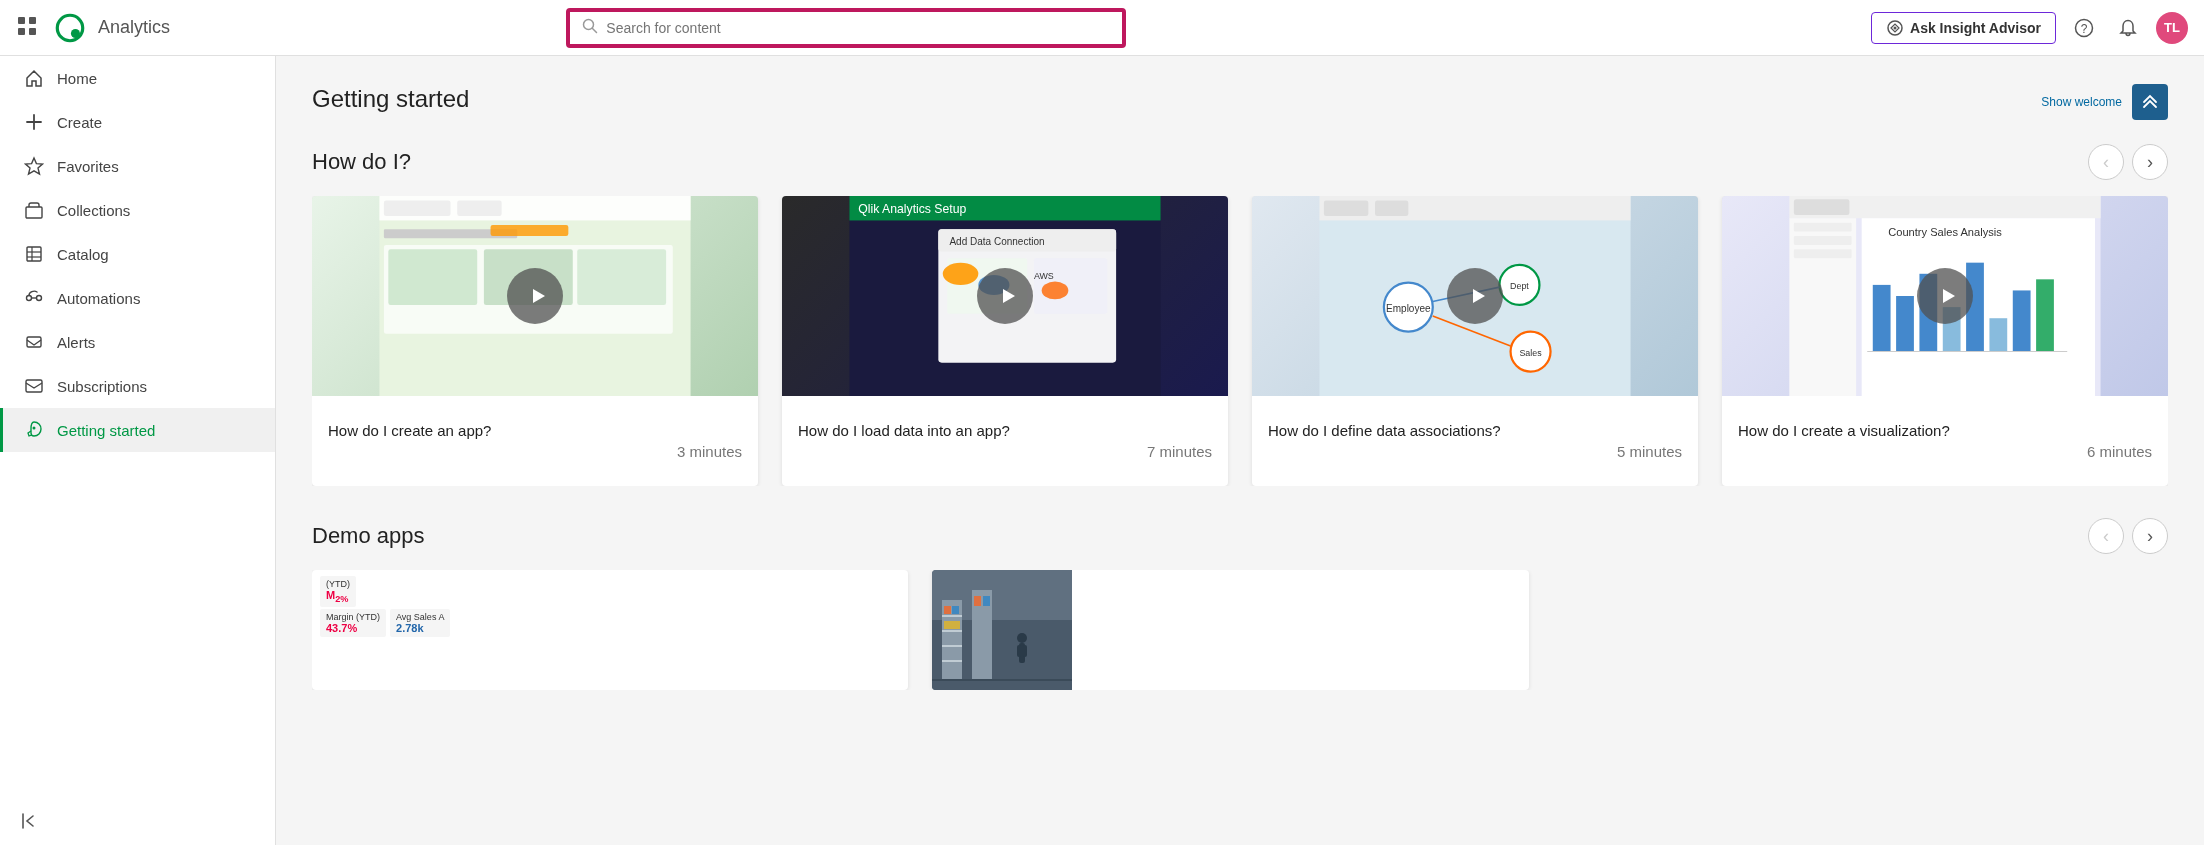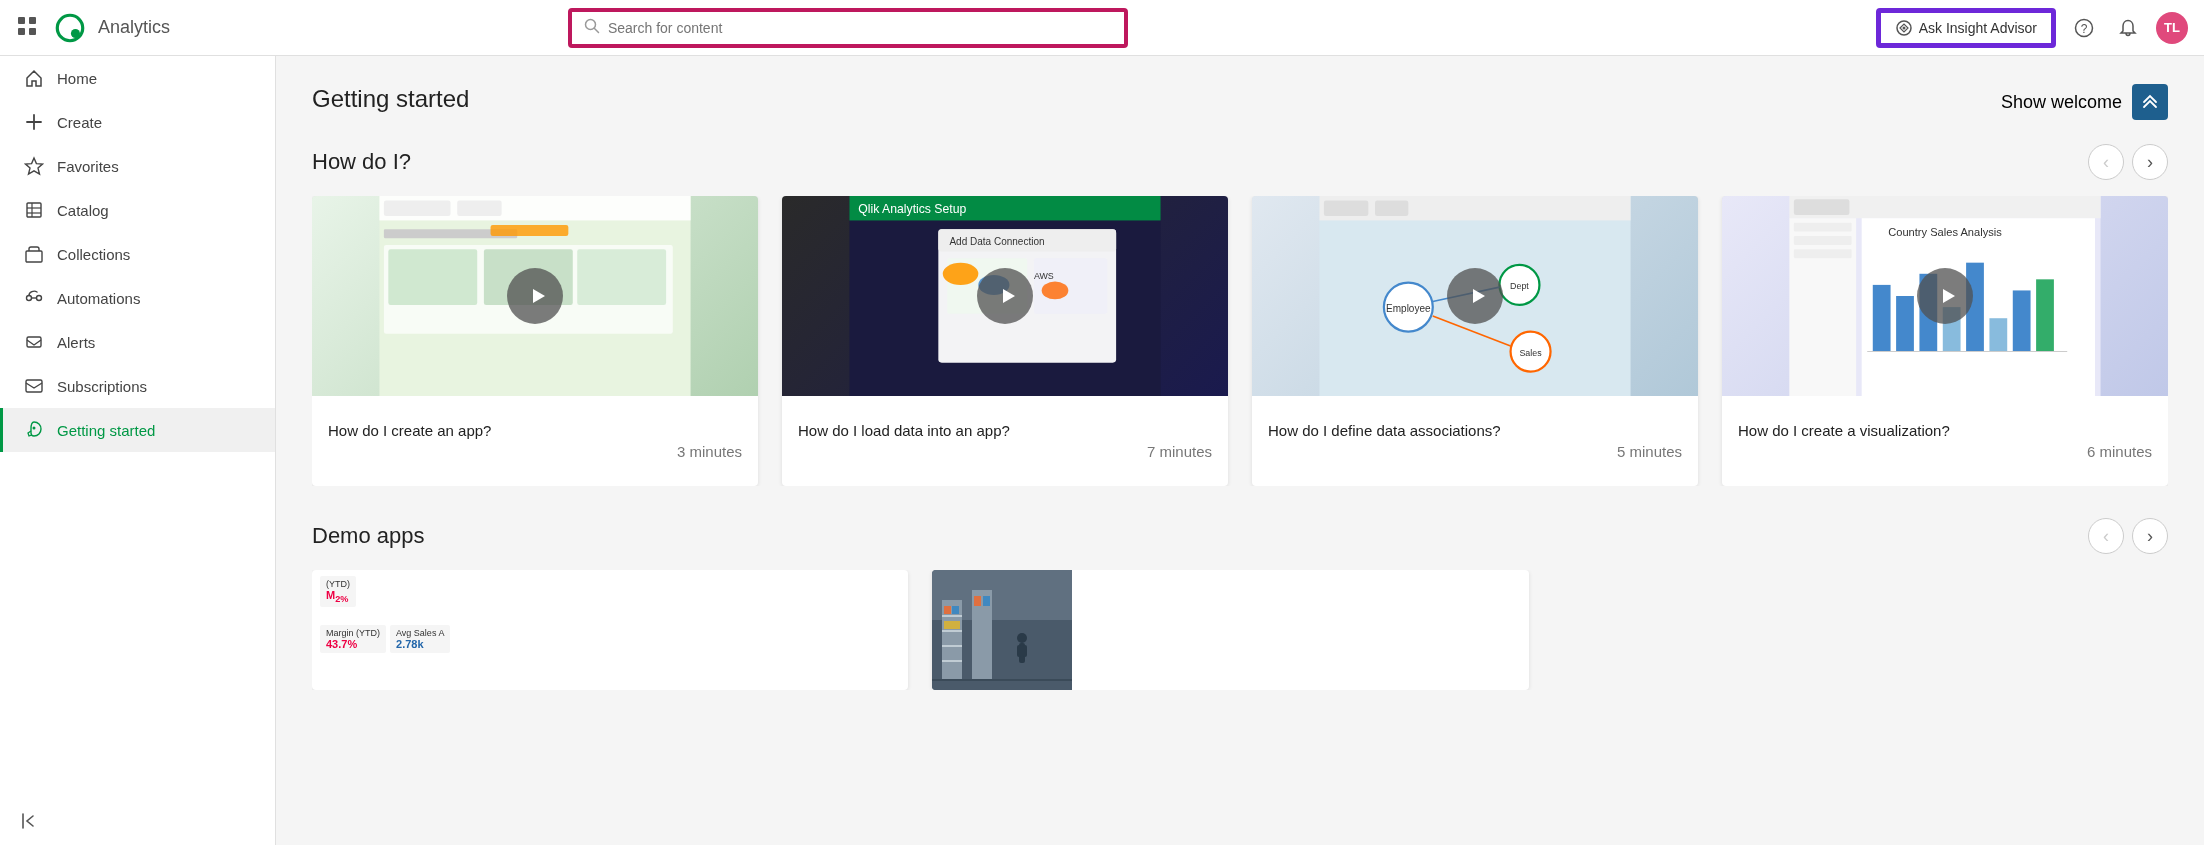--- a/index.html
+++ b/index.html
@@ -17,22 +17,22 @@
     .search-bar {
       flex: 1; max-width: 560px; display: flex; align-items: center;
       border: 4px solid #be185d; border-radius: 4px; padding: 6px 12px;
       background: #fff; margin: 0 auto;
     }
     .search-bar input { border: none; outline: none; font-size: 14px; width: 100%; color: #555; }
     .search-bar .search-icon-wrap { color: #999; margin-right: 8px; }
     .top-right { display: flex; align-items: center; gap: 12px; margin-left: auto; }
     .insight-btn {
       display: flex; align-items: center; gap: 6px;
-      border: 5px solid #6d28d9; border-radius: 4px; padding: 6px 14px;
-      background: #fff; cursor: pointer; font-size: 14px; color: #333;
+      border: 1px solid #6d28d9; border-radius: 4px; padding: 6px 14px;
+      background: #fff; cursor: pointer; font-size: 14px; color: #333; font-weight: bold;
     }
     .icon-circle {
       width: 32px; height: 32px; border-radius: 50%; display: flex;
       align-items: center; justify-content: center; cursor: pointer; color: #555;
     }
     .avatar {
       width: 32px; height: 32px; border-radius: 50%; background: #e0497c;
       display: flex; align-items: center; justify-content: center;
       color: #fff; font-size: 13px; font-weight: 600; cursor: pointer;
     }
@@ -95,21 +95,21 @@
       display: flex; align-items: center; justify-content: center; cursor: pointer;
       position: absolute; top: 50%; left: 50%; transform: translate(-50%, -50%);
     }
     .play-btn svg { margin-left: 4px; }
     .video-info { padding: 26px 16px; }
     .video-title { font-size: 15px; font-weight: 500; color: #222; margin-bottom: 4px; }
     .video-duration { font-size: 15px; color: #777; text-align: right; }
 
     
     .show-welcome-area { display: flex; align-items: center; gap: 10px; }
-    .show-welcome-text { font-size: 18px; color: #000000; cursor: pointer; }
+    .show-welcome-text { font-size: 12px; color: #0369a1; cursor: pointer; }
     .expand-btn {
       width: 36px; height: 36px; background: #1e5f8e; border-radius: 4px;
       display: flex; align-items: center; justify-content: center; cursor: pointer; color: #fff;
     }
 
     
     .demo-cards-row { display: flex; gap: 24px; overflow: hidden; }
     .demo-card {
       flex: 0 0 calc(33% - 16px); background: #fff; border-radius: 4px;
       overflow: hidden; box-shadow: 0 1px 4px rgba(0,0,0,0.1); height: 120px;
@@ -118,21 +118,21 @@
     .demo-card-img { width: 140px; background: #8ba0b0; flex-shrink: 0; }
     .demo-card-img.warehouse { background: linear-gradient(135deg, #607080 0%, #90a8b8 100%); }
 
     
     ::-webkit-scrollbar { width: 6px; height: 6px; }
     ::-webkit-scrollbar-track { background: #f0f0f0; }
     ::-webkit-scrollbar-thumb { background: #ccc; border-radius: 3px; }
 
     
     .mini-chart-area {
-      display: flex; flex-direction: column; height: 100%; padding: 6px 8px; font-size: 10px; gap: 16px;
+      display: flex; flex-direction: column; height: 100%; padding: 6px 8px; font-size: 10px;
     }
     .mini-chart-row { display: flex; gap: 4px; margin-bottom: 2px; }
     .mini-kpi { background: #f5f5f5; border-radius: 2px; padding: 3px 6px; font-size: 9px; color: #333; }
     .mini-kpi span { display: block; font-weight: 600; font-size: 11px; color: #1a7; }
     .mini-kpi span.red { color: #e04; }
     .mini-kpi span.blue { color: #26a; }
   </style>
 </head>
 <body>
 
@@ -214,37 +214,37 @@
         <svg width="20" height="20" viewBox="0 0 20 20" fill="none">
           <path d="M10 2 L12.4 7.6 L18.5 8.1 L14 12.1 L15.5 18 L10 14.8 L4.5 18 L6 12.1 L1.5 8.1 L7.6 7.6 Z" stroke="currentColor" stroke-width="1.4" fill="none"></path>
         </svg>
       </span>
       <span>Favorites</span>
     </div>
 
     <div class="sidebar-item">
       <span class="icon">
         <svg width="20" height="20" viewBox="0 0 20 20" fill="none">
+          <rect x="2" y="7" width="16" height="11" rx="1" stroke="currentColor" stroke-width="1.4" fill="none"></rect>
+          <path d="M5 7 L5 5 C5 3.9 5.9 3 7 3 L13 3 C14.1 3 15 3.9 15 5 L15 7" stroke="currentColor" stroke-width="1.4" fill="none"></path>
+        </svg>
+      </span>
+      <span>Collections</span>
+    </div>
+
+    <div class="sidebar-item">
+      <span class="icon">
+        <svg width="20" height="20" viewBox="0 0 20 20" fill="none">
           <rect x="3" y="3" width="14" height="14" rx="1" stroke="currentColor" stroke-width="1.4" fill="none"></rect>
           <line x1="3" y1="8" x2="17" y2="8" stroke="currentColor" stroke-width="1.2"></line>
           <line x1="3" y1="13" x2="17" y2="13" stroke="currentColor" stroke-width="1.2"></line>
           <line x1="8" y1="3" x2="8" y2="17" stroke="currentColor" stroke-width="1.2"></line>
         </svg>
       </span>
       <span>Catalog</span>
-    </div>
-
-    <div class="sidebar-item">
-      <span class="icon">
-        <svg width="20" height="20" viewBox="0 0 20 20" fill="none">
-          <rect x="2" y="7" width="16" height="11" rx="1" stroke="currentColor" stroke-width="1.4" fill="none"></rect>
-          <path d="M5 7 L5 5 C5 3.9 5.9 3 7 3 L13 3 C14.1 3 15 3.9 15 5 L15 7" stroke="currentColor" stroke-width="1.4" fill="none"></path>
-        </svg>
-      </span>
-      <span>Collections</span>
     </div>
 
     <div class="sidebar-item">
       <span class="icon">
         <svg width="20" height="20" viewBox="0 0 20 20" fill="none">
           <circle cx="5" cy="10" r="2.5" stroke="currentColor" stroke-width="1.4" fill="none"></circle>
           <circle cx="15" cy="10" r="2.5" stroke="currentColor" stroke-width="1.4" fill="none"></circle>
           <path d="M7.5 10 L12.5 10" stroke="currentColor" stroke-width="1.4"></path>
           <path d="M5 7.5 C5 4 10 2 13 4" stroke="currentColor" stroke-width="1.4" fill="none" stroke-linecap="round"></path>
         </svg>

